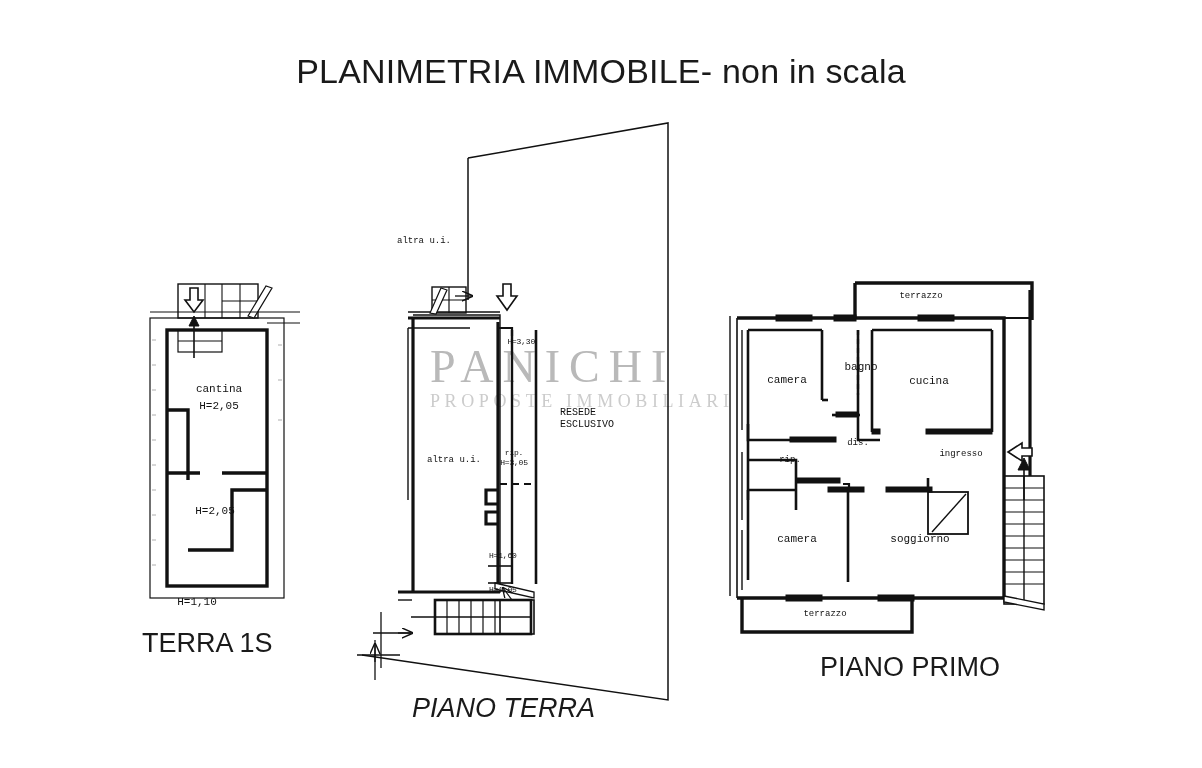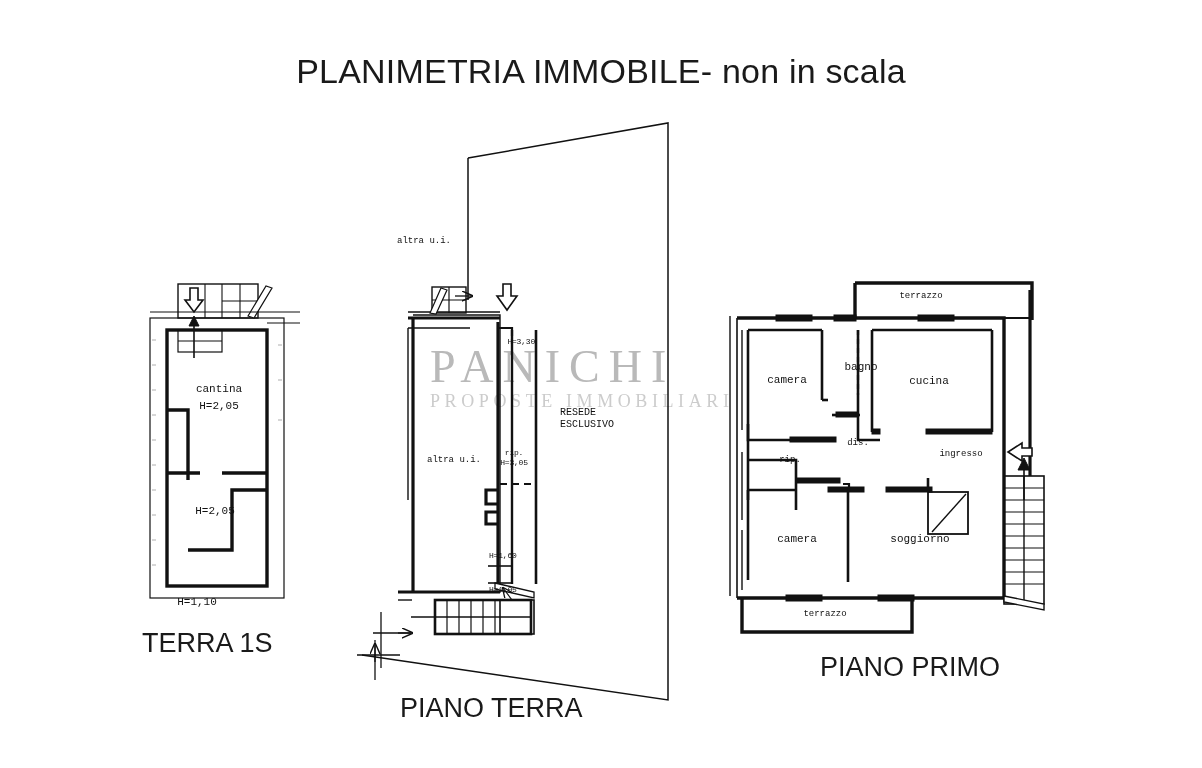--- a/index.html
+++ b/index.html
@@ -13,21 +13,21 @@
   .title{
     position:absolute;left:0;top:52px;width:1202px;text-align:center;
     font-size:34px;font-weight:400;letter-spacing:.2px;color:#1a1a1a;
     font-family:"Liberation Sans",sans-serif;
   }
   .floor-label{
     position:absolute;font-size:27px;color:#1a1a1a;
     font-family:"Liberation Sans",sans-serif;white-space:nowrap;
   }
   #lbl-1s{left:142px;top:628px;}
-  #lbl-terra{left:400px;top:693px;}
+  #lbl-terra{left:412px;top:693px;font-style:italic;}
   #lbl-primo{left:820px;top:652px;}
 
   .rm{
     position:absolute;font-size:11px;color:#111;white-space:nowrap;
     font-family:Liberation Mono, monospace;text-align:center;
   }
   .rm.sm{font-size:9px;}
   .rm.xs{font-size:8px;letter-spacing:-.2px;}
   .rm.resede{font-size:10px;line-height:12px;text-align:left;}
 

